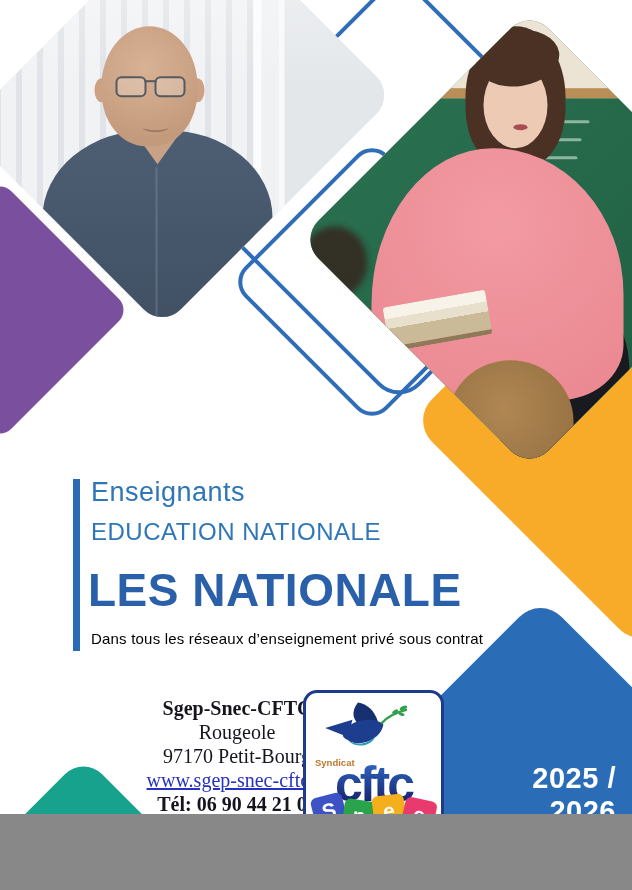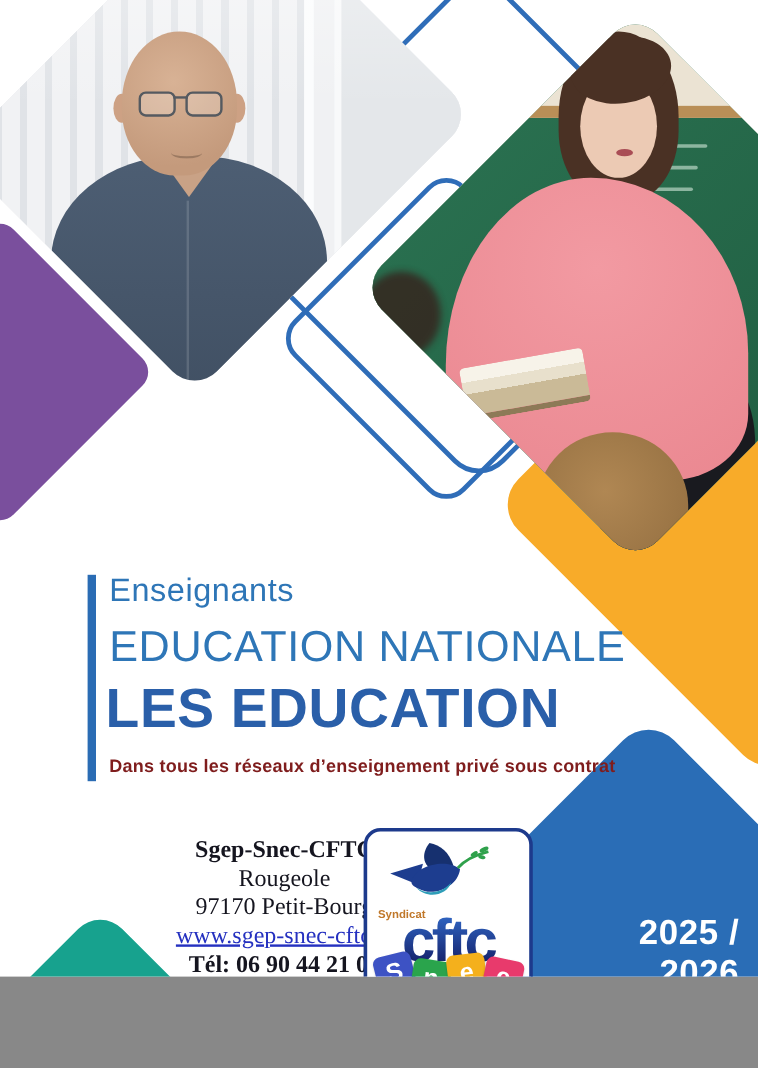--- a/index.html
+++ b/index.html
@@ -69,26 +69,26 @@
     border-radius:30% 42% 40% 40%;transform:rotate(6deg);}
   .boy-head{left:158px;top:360px;width:126px;height:122px;
     background:radial-gradient(circle at 45% 40%,#b08753,#8f6b3e);border-radius:50% 50% 44% 44%;}
   .boy-neck{left:196px;top:468px;width:50px;height:20px;background:#dcb68f;}
   .student-head{left:12px;top:226px;width:66px;height:72px;background:#352a22;border-radius:50%;
     filter:blur(3px);opacity:.9;}
   
   .accent-bar{position:absolute;left:73px;top:479px;width:7px;height:172px;background:#2a6cb4;z-index:10;}
   .t-audience{position:absolute;left:91px;top:477px;font-size:27px;font-weight:500;
     color:#2e76b7;letter-spacing:.5px;z-index:10;}
-  .t-sector{position:absolute;left:91px;top:518px;font-size:36px;font-weight:500;
+  .t-sector{position:absolute;left:91px;top:518px;font-size:24px;font-weight:500;
     color:#2e76b7;letter-spacing:.5px;z-index:10;}
   .t-main{position:absolute;left:88px;top:563px;font-size:46px;font-weight:800;
     color:#2a5fa9;letter-spacing:.5px;z-index:10;}
-  .t-sub{position:absolute;left:91px;top:630px;font-size:15px;font-weight:700;
-    color:#7f1d1d;letter-spacing:.2px;z-index:10;text-align:right;}
+  .t-sub{position:absolute;left:91px;top:630px;font-size:15px;font-weight:400;
+    color:#000000;letter-spacing:.2px;z-index:10;text-align:right;}
   
   .contact{position:absolute;left:82px;top:696px;width:310px;text-align:center;z-index:10;
     font-family:"Liberation Serif",serif;font-size:20px;line-height:24px;color:#15151f;}
   .contact .b{font-weight:700;}
   .contact a{color:#2531c0;text-decoration:underline;}
   
   .logo-card{position:absolute;left:303px;top:690px;width:141px;height:148px;background:#fff;
     border:3px solid #1d3a8c;border-radius:14px;z-index:10;box-sizing:border-box;}
   .dove{position:absolute;left:15px;top:4px;width:92px;height:60px;}
   .syndicat{position:absolute;left:9px;top:64px;font-size:9.5px;font-weight:700;color:#c0782a;}
@@ -160,21 +160,21 @@
       <div class="abs sweater"></div>
       <div class="abs notebooks"></div>
       <div class="abs boy-neck"></div>
       <div class="abs boy-head"></div>
     </div>
   </div>
 
   <div class="accent-bar"></div>
   <div class="t-audience">Enseignants</div>
   <div class="t-sector">EDUCATION NATIONALE</div>
-  <div class="t-main">LES EDUCATION</div>
+  <div class="t-main">LES NATIONALE</div>
   <div class="t-sub">Dans tous les réseaux d’enseignement privé sous contrat</div>
 
   <div class="contact">
     <div class="b">Sgep-Snec-CFTC</div>
     <div>Rougeole</div>
     <div>97170 Petit-Bourg</div>
     <div><a href="#">www.sgep-snec-cftc.fr</a></div>
     <div class="b">Tél: 06 90 44 21 06</div>
   </div>
 

